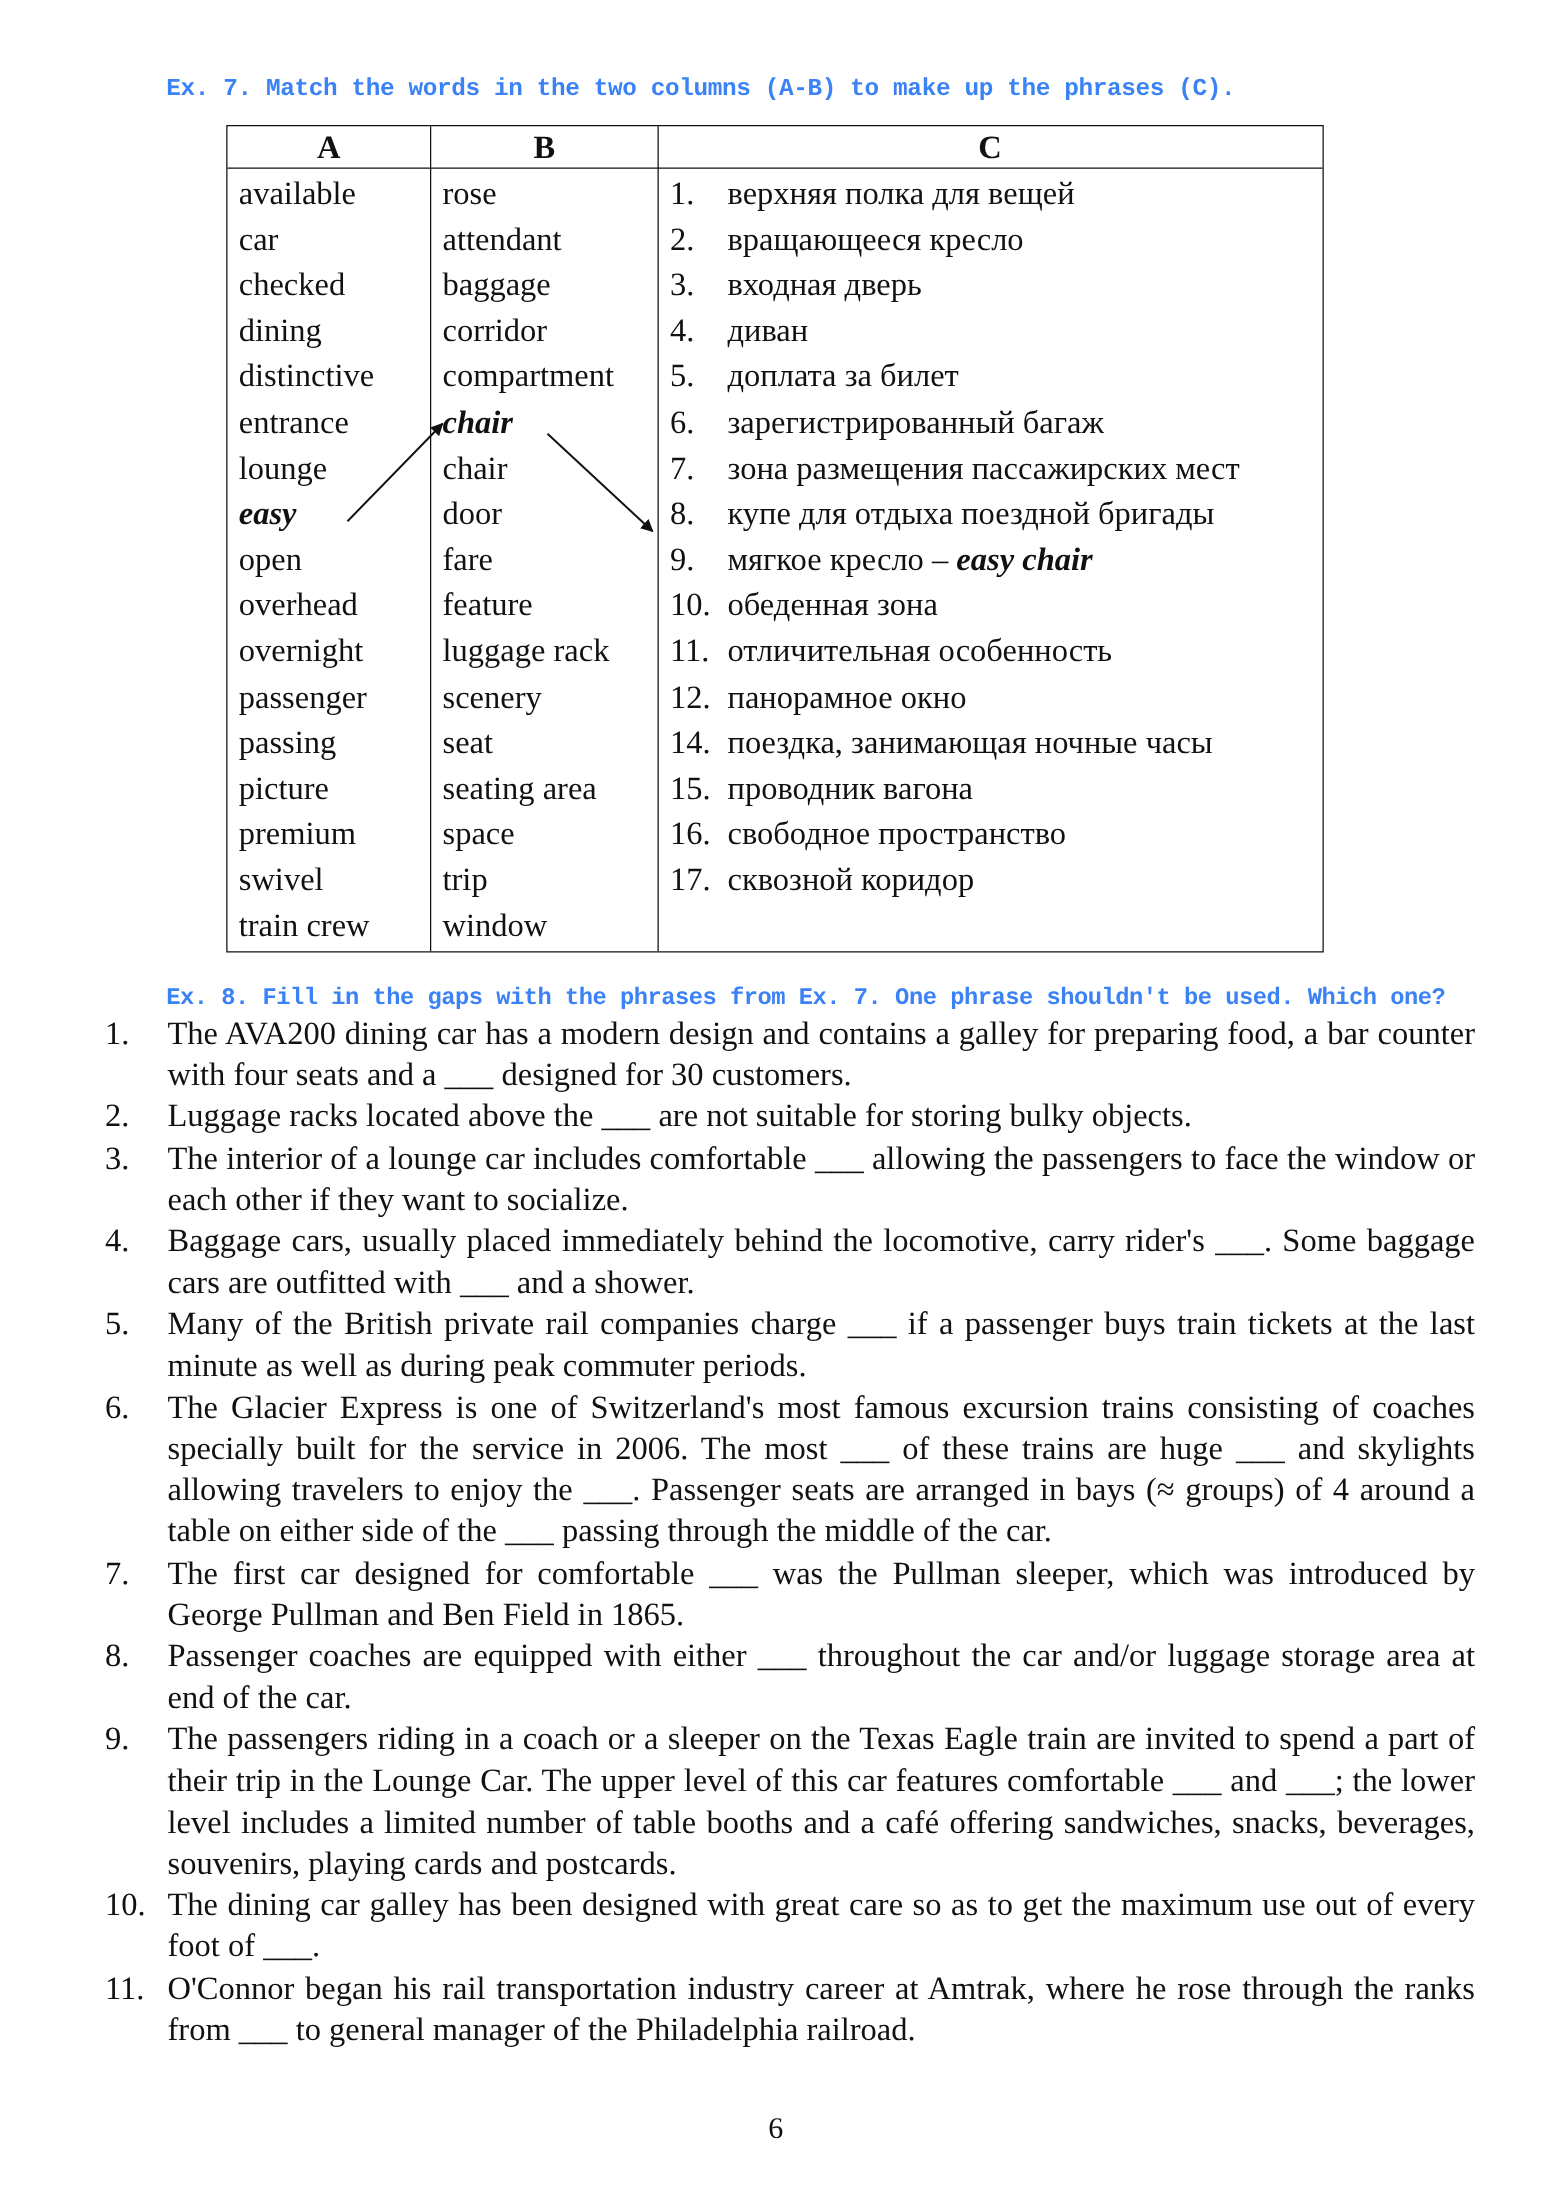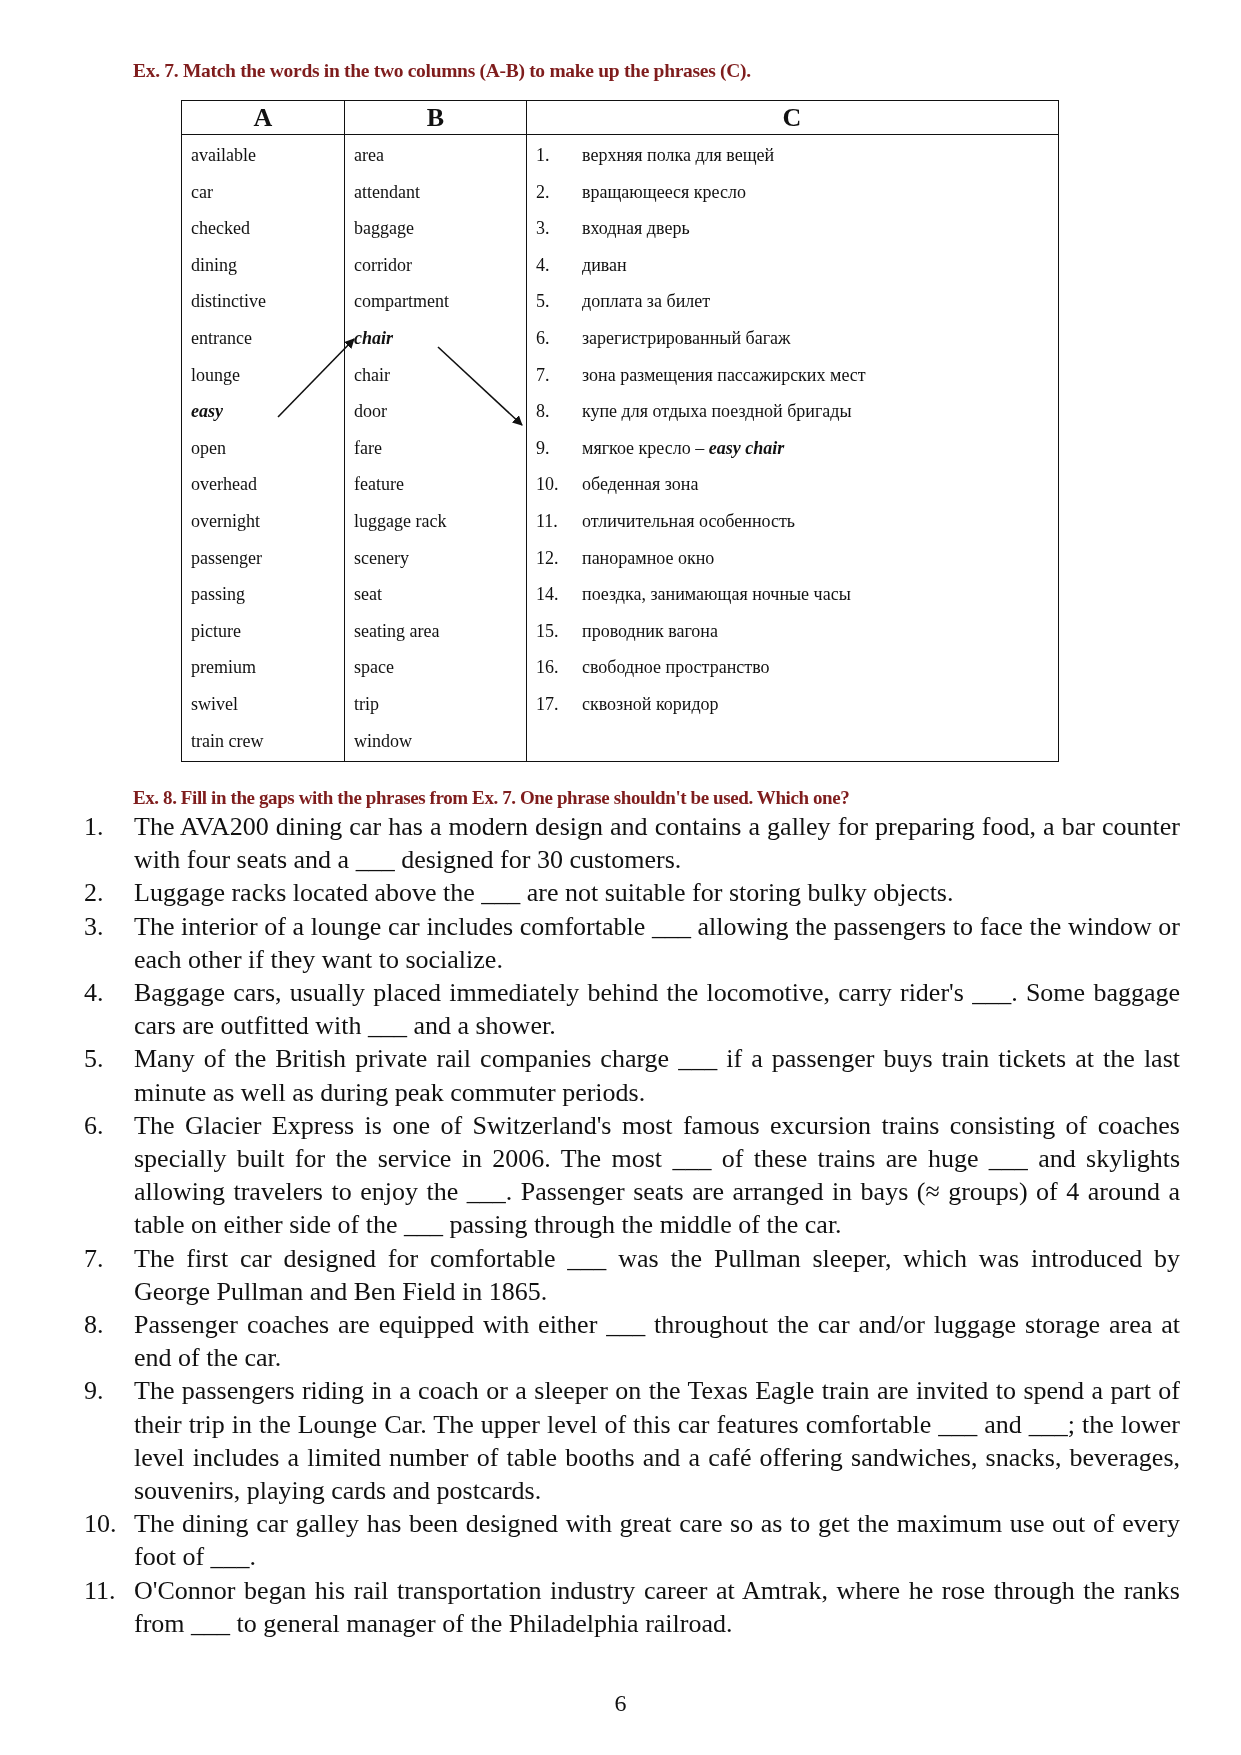--- a/index.html
+++ b/index.html
@@ -10,26 +10,26 @@
     body {
       width: 1241px;
       height: 1755px;
       position: relative;
       overflow: hidden;
       color: #111111;
       font-family: "Liberation Serif", "DejaVu Serif", serif;
     }
     .ex-heading {
       position: absolute;
-      font-family: Liberation Serif, serif;
+      font-family: Liberation Mono, monospace;
       font-weight: bold;
       font-size: 19.5px;
       letter-spacing: -0.3px;
       white-space: nowrap;
-      color: #7f1d1d;
+      color: #3b82f6;
     }
     #ex7-heading { left: 133px; top: 60px; }
     #ex8-heading { left: 133px; top: 787px; font-size: 19px; letter-spacing: -0.4px; }
 
     
     .match-table {
       position: absolute;
       left: 181px;
       top: 100px;
       width: 878px;
@@ -61,21 +61,21 @@
     .col {
       position: absolute;
       top: 36px;
       margin: 0;
       padding: 0;
       list-style: none;
     }
     .col li {
       height: 36.6px;
       line-height: 36.6px;
-      font-size: 18px;
+      font-size: 26px;
       white-space: nowrap;
     }
     .col-a { left: 9px; }
     .col-b { left: 172px; }
     .col-c { left: 354px; }
     .col-c .num {
       display: inline-block;
       width: 46px;
     }
     .bold-italic { font-weight: bold; font-style: italic; }
@@ -151,21 +151,21 @@
     <li>overnight</li>
     <li>passenger</li>
     <li>passing</li>
     <li>picture</li>
     <li>premium</li>
     <li>swivel</li>
     <li>train crew</li>
   </ul>
 
   <ul class="col col-b">
-    <li>area</li>
+    <li>rose</li>
     <li>attendant</li>
     <li>baggage</li>
     <li>corridor</li>
     <li>compartment</li>
     <li class="bold-italic">chair</li>
     <li>chair</li>
     <li>door</li>
     <li>fare</li>
     <li>feature</li>
     <li>luggage rack</li>

